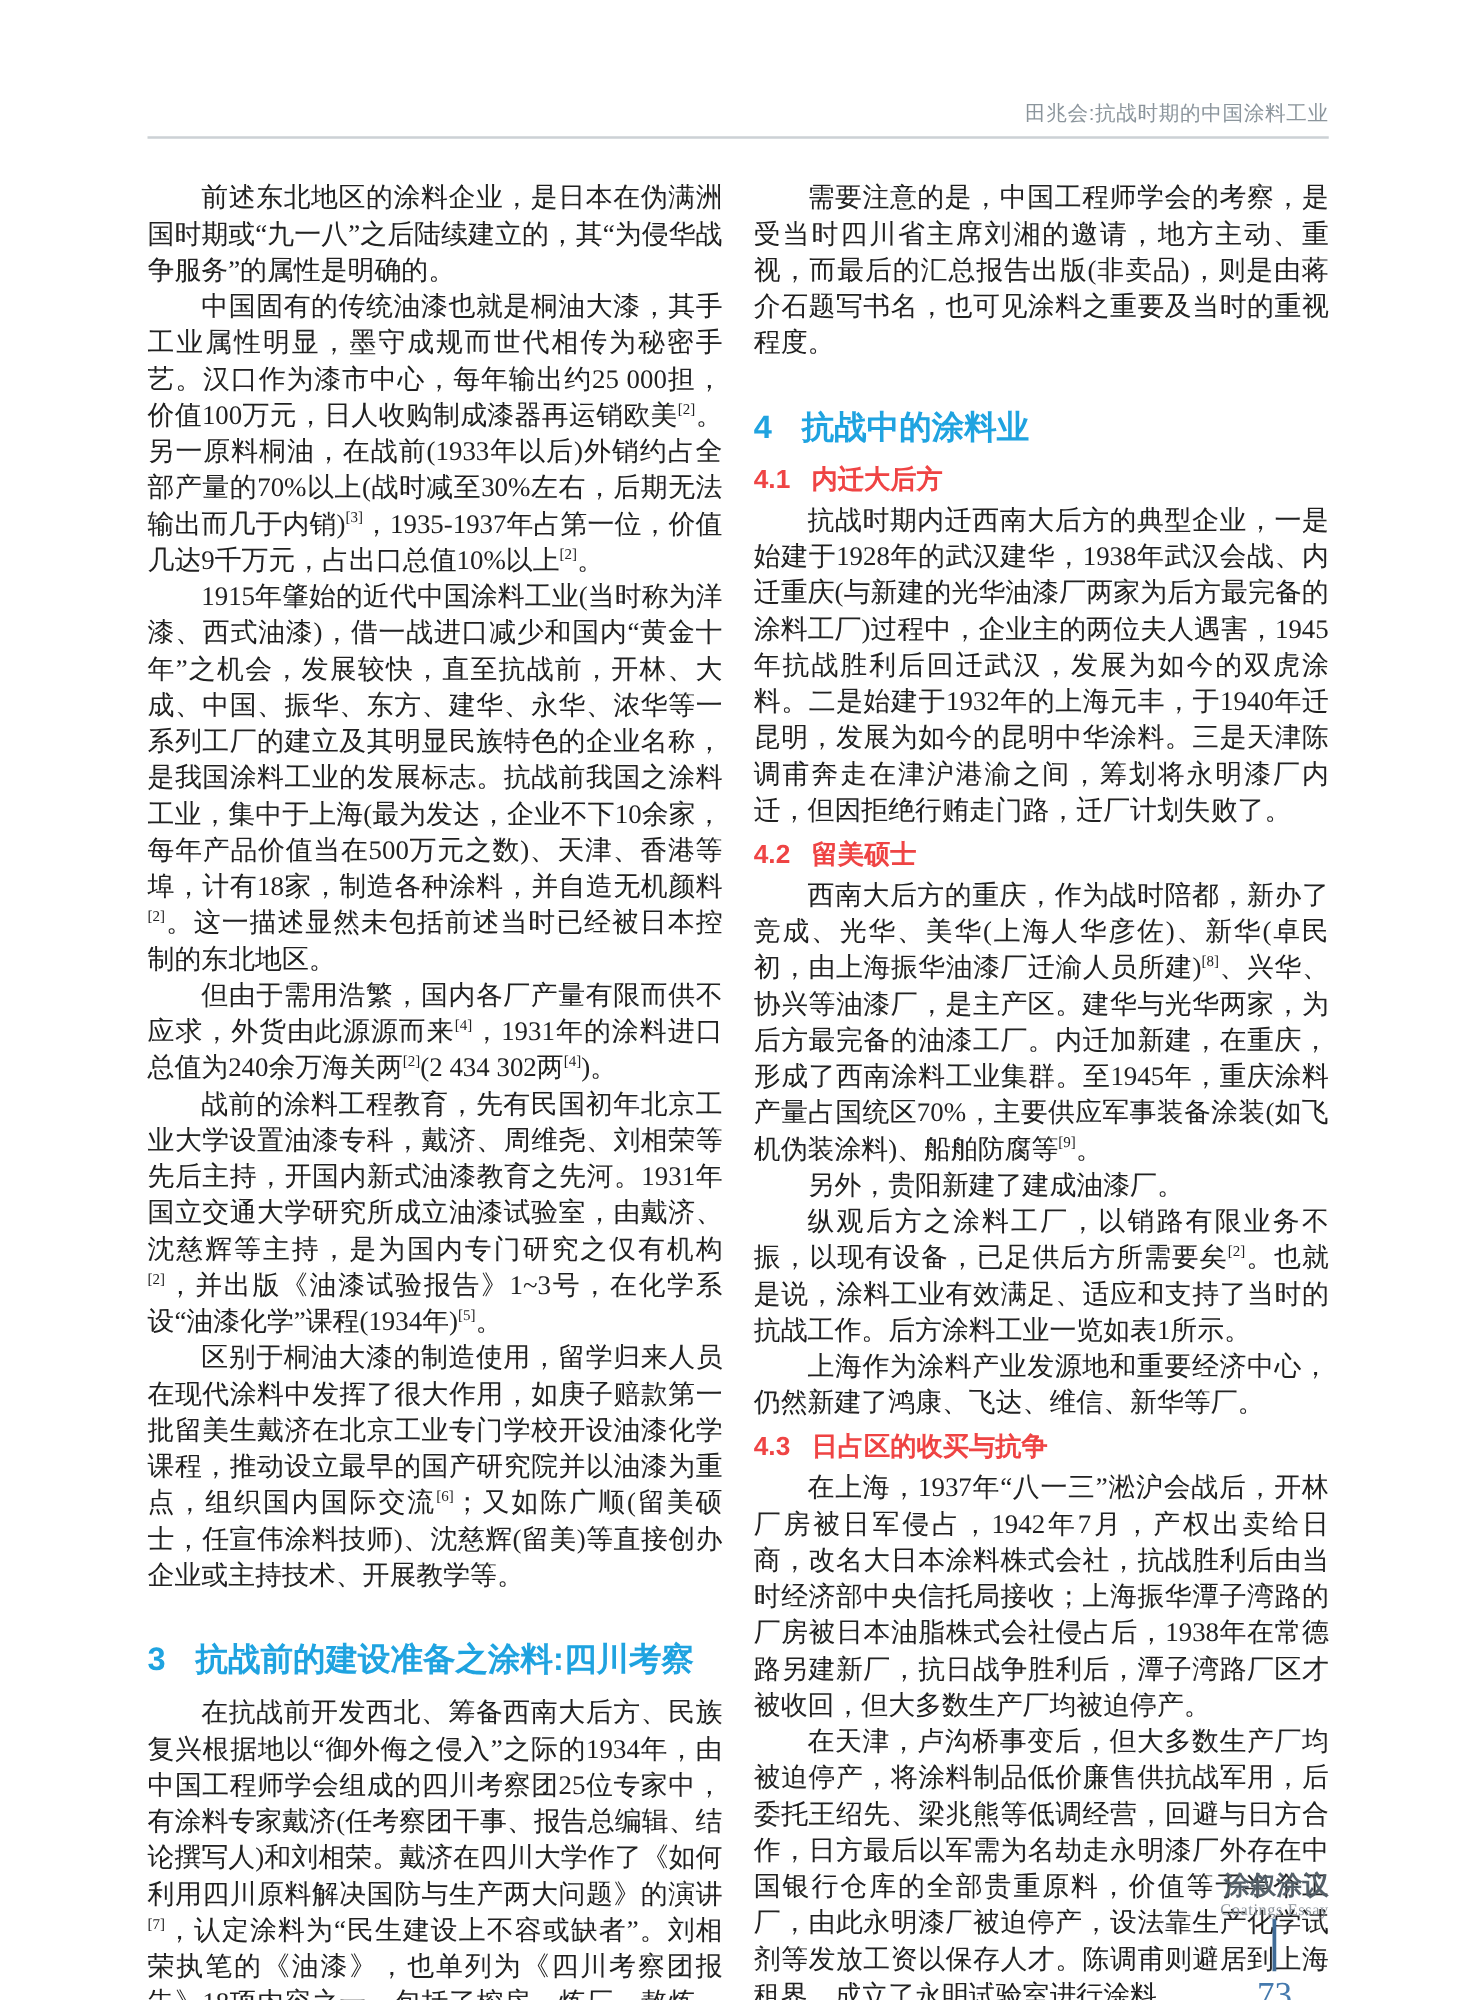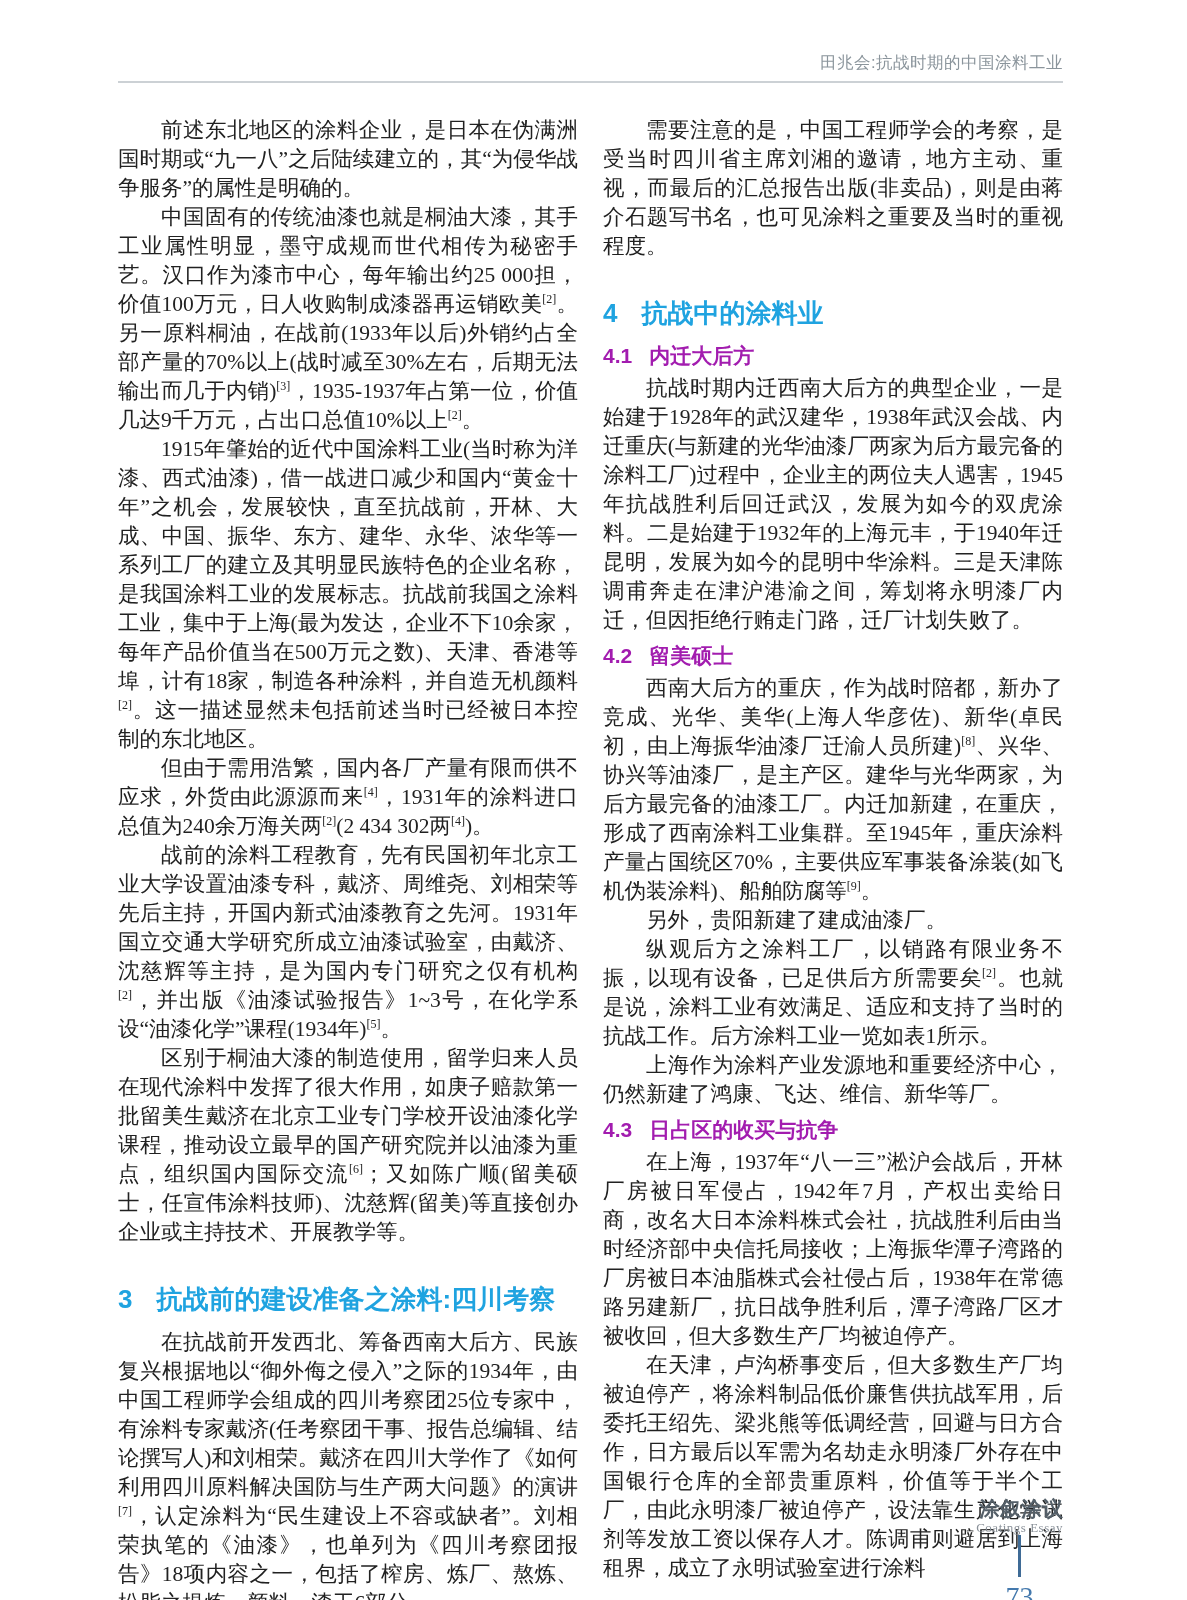--- a/index.html
+++ b/index.html
@@ -1,21 +1,21 @@
 <!DOCTYPE html>
 <html><head>
 <meta charset="utf-8">
 <style>
   html, body { margin:0; padding:0; background:#ffffff; }
   body {
     width:1187px; height:1600px; position:relative; overflow:hidden;
     font-family:"Liberation Serif","DejaVu Serif",serif;
     color:#212121;
   }
-  .page { box-sizing:border-box; width:1187px; height:1600px; padding:52px 124px 0 118px; position:relative; }
+  .page { box-sizing:border-box; width:1187px; height:1600px; padding:80px 124px 0 118px; position:relative; }
 
   .running-head {
     text-align:right;
     font-family:"Liberation Sans","DejaVu Sans",sans-serif;
     font-size:16.5px; color:#8b959c; letter-spacing:0.5px;
     padding-bottom:7px; border-bottom:2px solid #ccd1d5;
   }
 
   .columns { display:flex; gap:25px; margin-top:33px; }
   .col { width:460px; }
@@ -29,21 +29,21 @@
     font-size:12px; line-height:0; vertical-align:super;
   }
 
   .heading1 {
     color:#1fa3e0; font-family:"Liberation Sans","DejaVu Sans",sans-serif;
     font-weight:700; font-size:26px; line-height:32px; margin:36px 0 13px 0;
   }
   .heading1 .h-num { margin-right:24px; }
 
   .heading2 {
-    color:#a21caf; font-family:"Liberation Sans","DejaVu Sans",sans-serif;
+    color:#ef4444; font-family:"Liberation Sans","DejaVu Sans",sans-serif;
     font-weight:700; font-size:21px; line-height:27px; margin:7px 0 5px 0;
   }
   .heading2 .h-num { margin-right:17px; }
 
   .footer {
     position:absolute; right:124px; top:1497px;
     display:flex; align-items:center;flex-direction:column;
   }
   .footer-journal { text-align:right; }
   .journal-cn {

